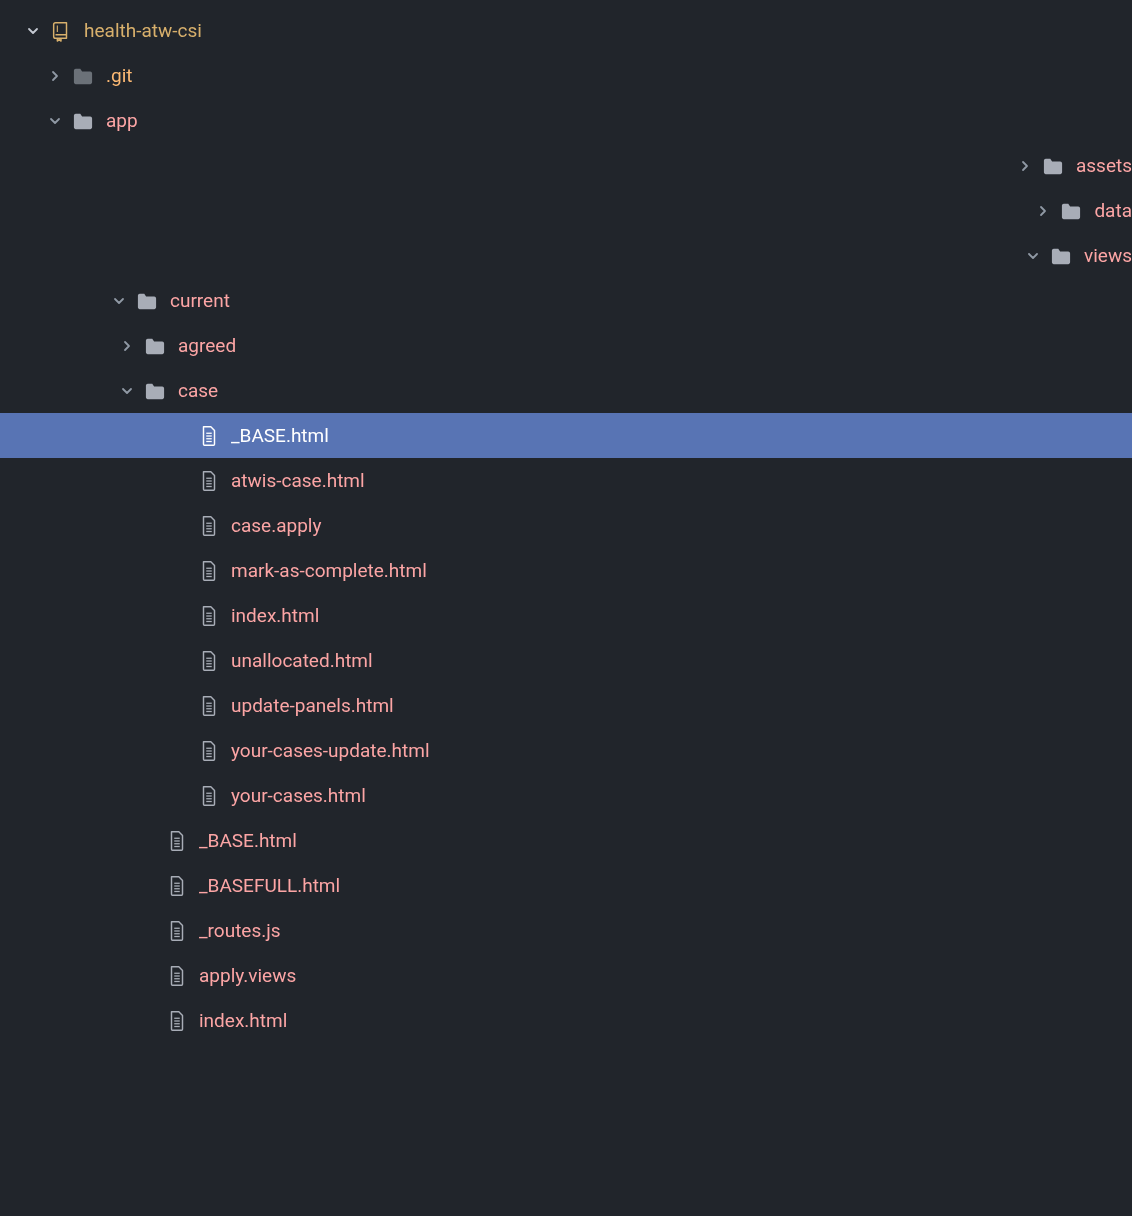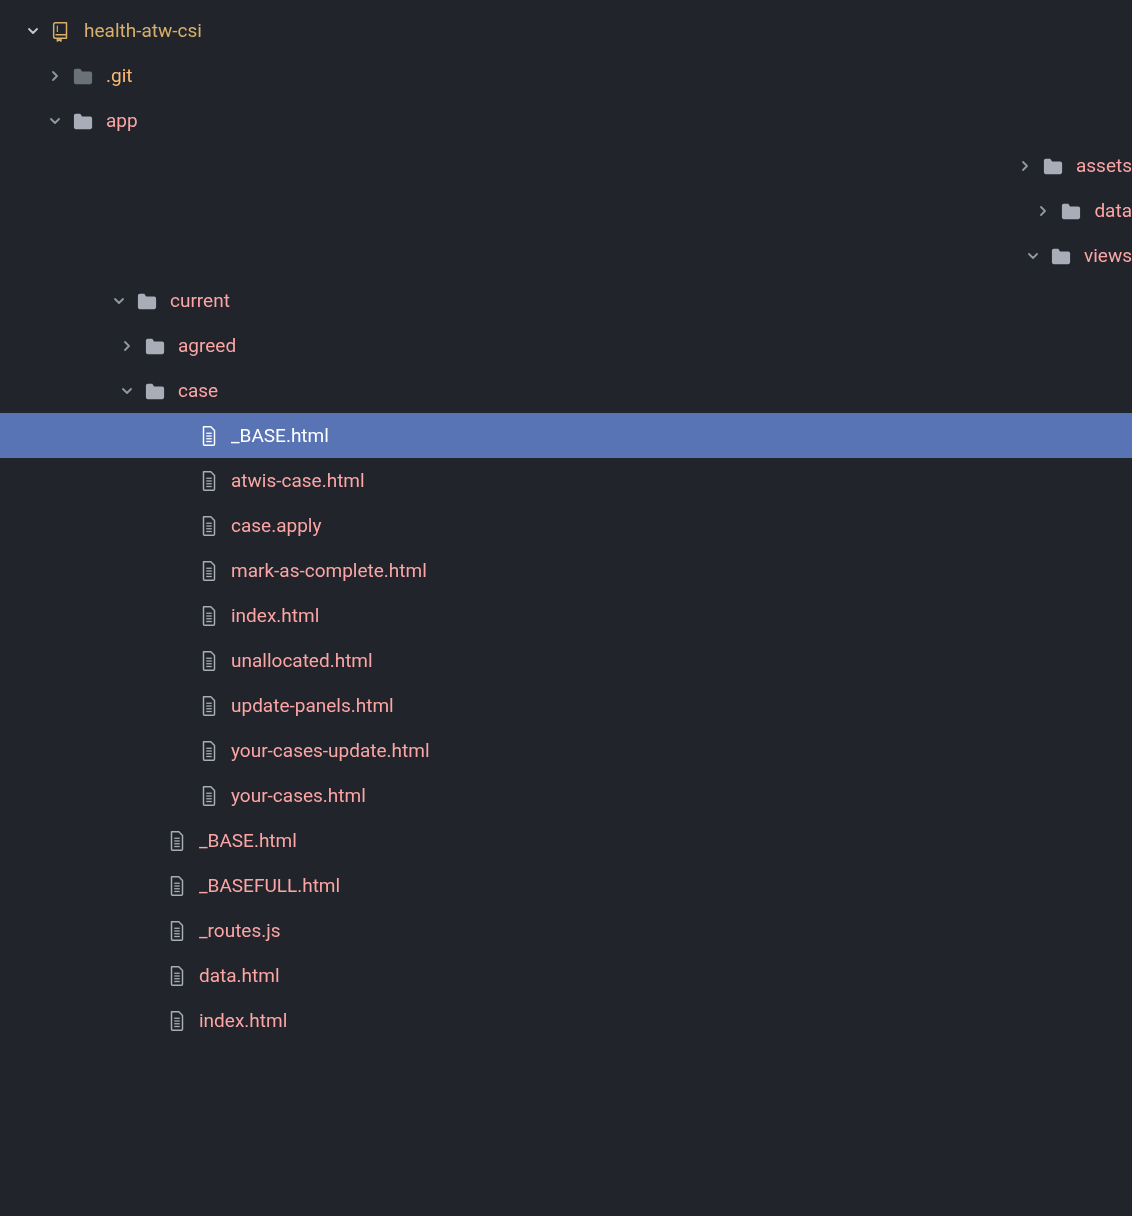--- a/index.html
+++ b/index.html
@@ -334,21 +334,21 @@
     <div class="tree-item indent-4-file">
       <span class="icon">
         <svg width="20" height="22" viewBox="0 0 20 24">
           <path d="M4 2 L12 2 L16 6 L16 21 C16 22 15 22 15 22 L5 22 C4 22 4 21 4 21 L4 3 C4 2 4 2 4 2 Z" stroke="#a8adb7" stroke-width="1.6" fill="none" stroke-linejoin="round"></path>
           <line x1="7" y1="9" x2="13" y2="9" stroke="#a8adb7" stroke-width="1.4"></line>
           <line x1="7" y1="12" x2="13" y2="12" stroke="#a8adb7" stroke-width="1.4"></line>
           <line x1="7" y1="15" x2="13" y2="15" stroke="#a8adb7" stroke-width="1.4"></line>
           <line x1="7" y1="18" x2="13" y2="18" stroke="#a8adb7" stroke-width="1.4"></line>
         </svg>
       </span>
-      <span class="label">data.html</span>
+      <span class="label">apply.views</span>
     </div>
     <div class="tree-item indent-4-file">
       <span class="icon">
         <svg width="20" height="22" viewBox="0 0 20 24">
           <path d="M4 2 L12 2 L16 6 L16 21 C16 22 15 22 15 22 L5 22 C4 22 4 21 4 21 L4 3 C4 2 4 2 4 2 Z" stroke="#a8adb7" stroke-width="1.6" fill="none" stroke-linejoin="round"></path>
           <line x1="7" y1="9" x2="13" y2="9" stroke="#a8adb7" stroke-width="1.4"></line>
           <line x1="7" y1="12" x2="13" y2="12" stroke="#a8adb7" stroke-width="1.4"></line>
           <line x1="7" y1="15" x2="13" y2="15" stroke="#a8adb7" stroke-width="1.4"></line>
           <line x1="7" y1="18" x2="13" y2="18" stroke="#a8adb7" stroke-width="1.4"></line>
         </svg>

